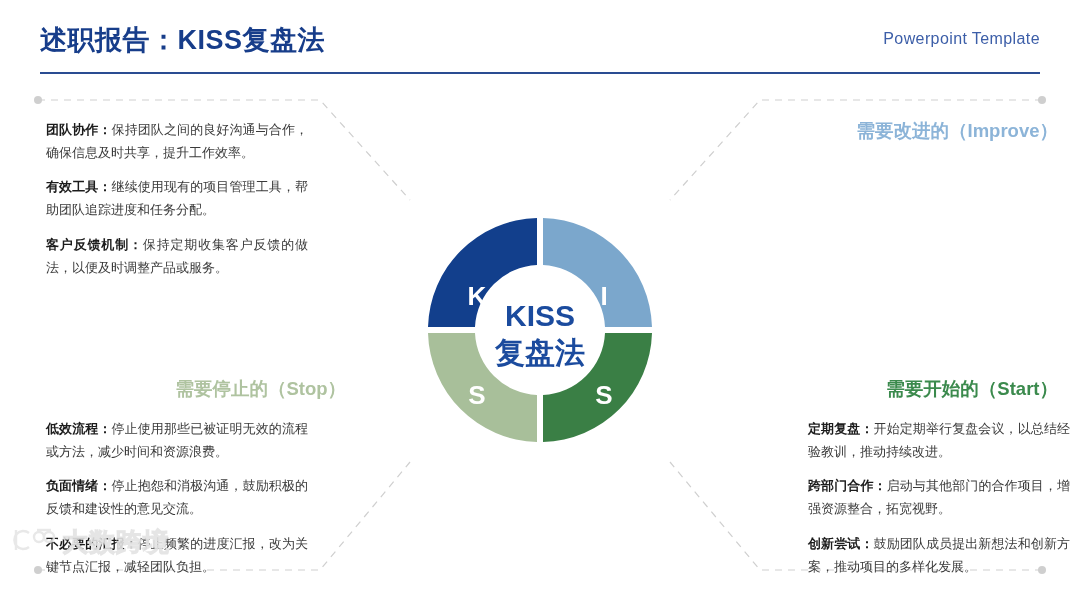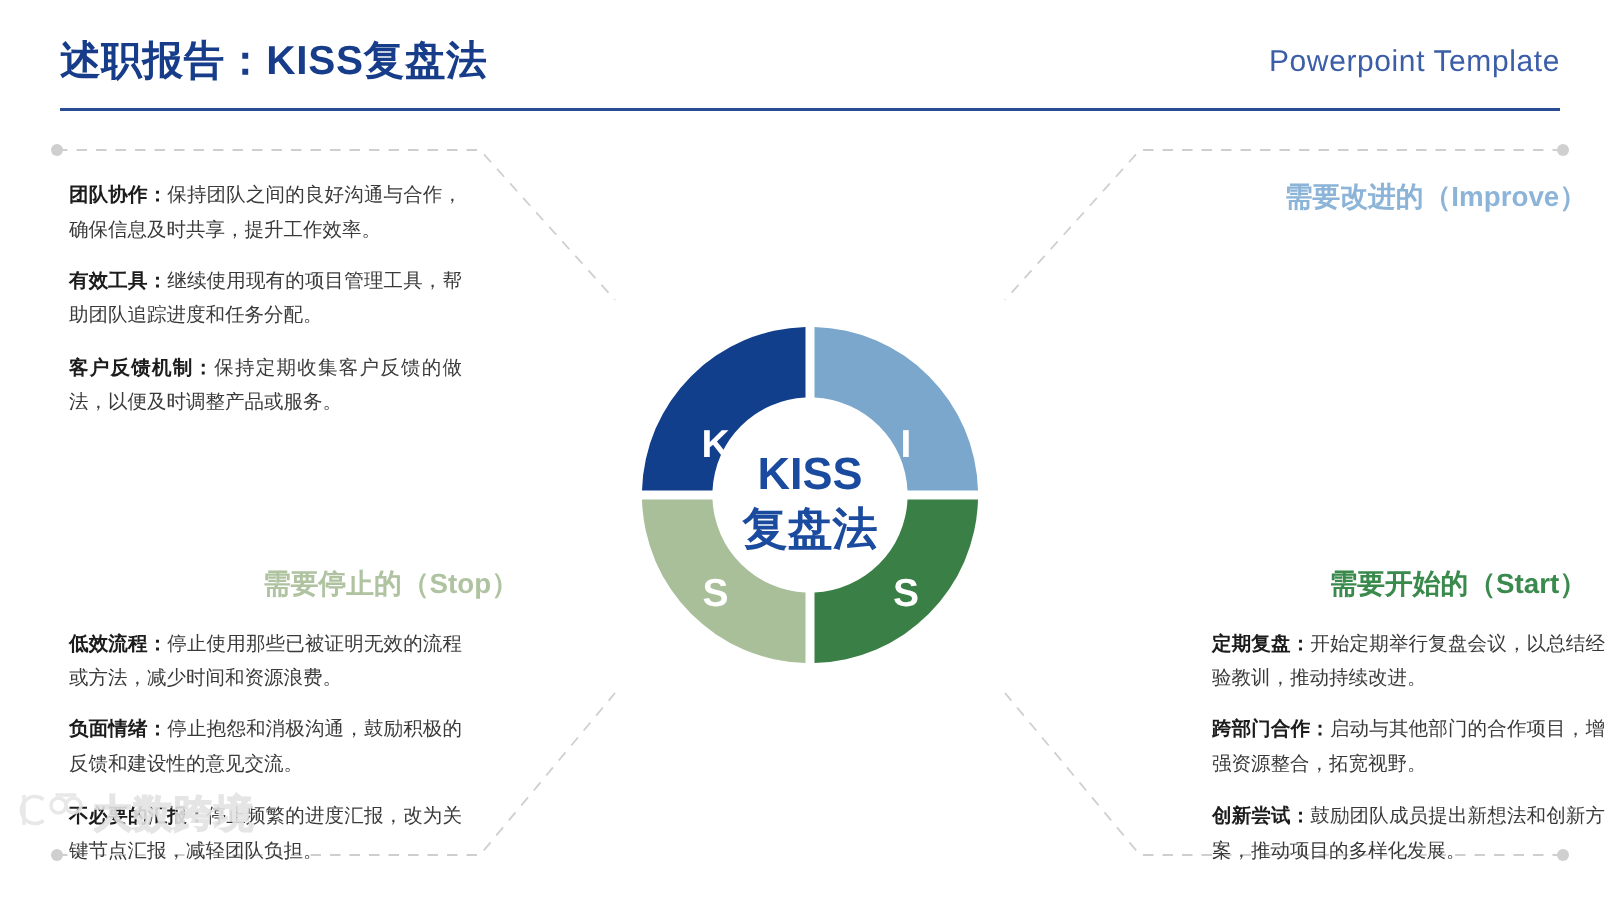--- a/index.html
+++ b/index.html
@@ -27,21 +27,21 @@
     left: 0; top: 0;
     font-size: 27px;
     font-weight: bold;
     color: #173D8A;
     letter-spacing: 0.5px;
     white-space: nowrap;
   }
   .header-sub {
     position: absolute;
     right: 0; top: 8px;
-    font-size: 20px;
+    font-size: 16px;
     font-weight: 400;
     color: #3C5EA8;
     letter-spacing: 0.4px;
     white-space: nowrap;
   }
   .header-rule {
     position: absolute;
     left: 0; top: 50px;
     width: 1000px; height: 2px;
     background: #2A4C92;

